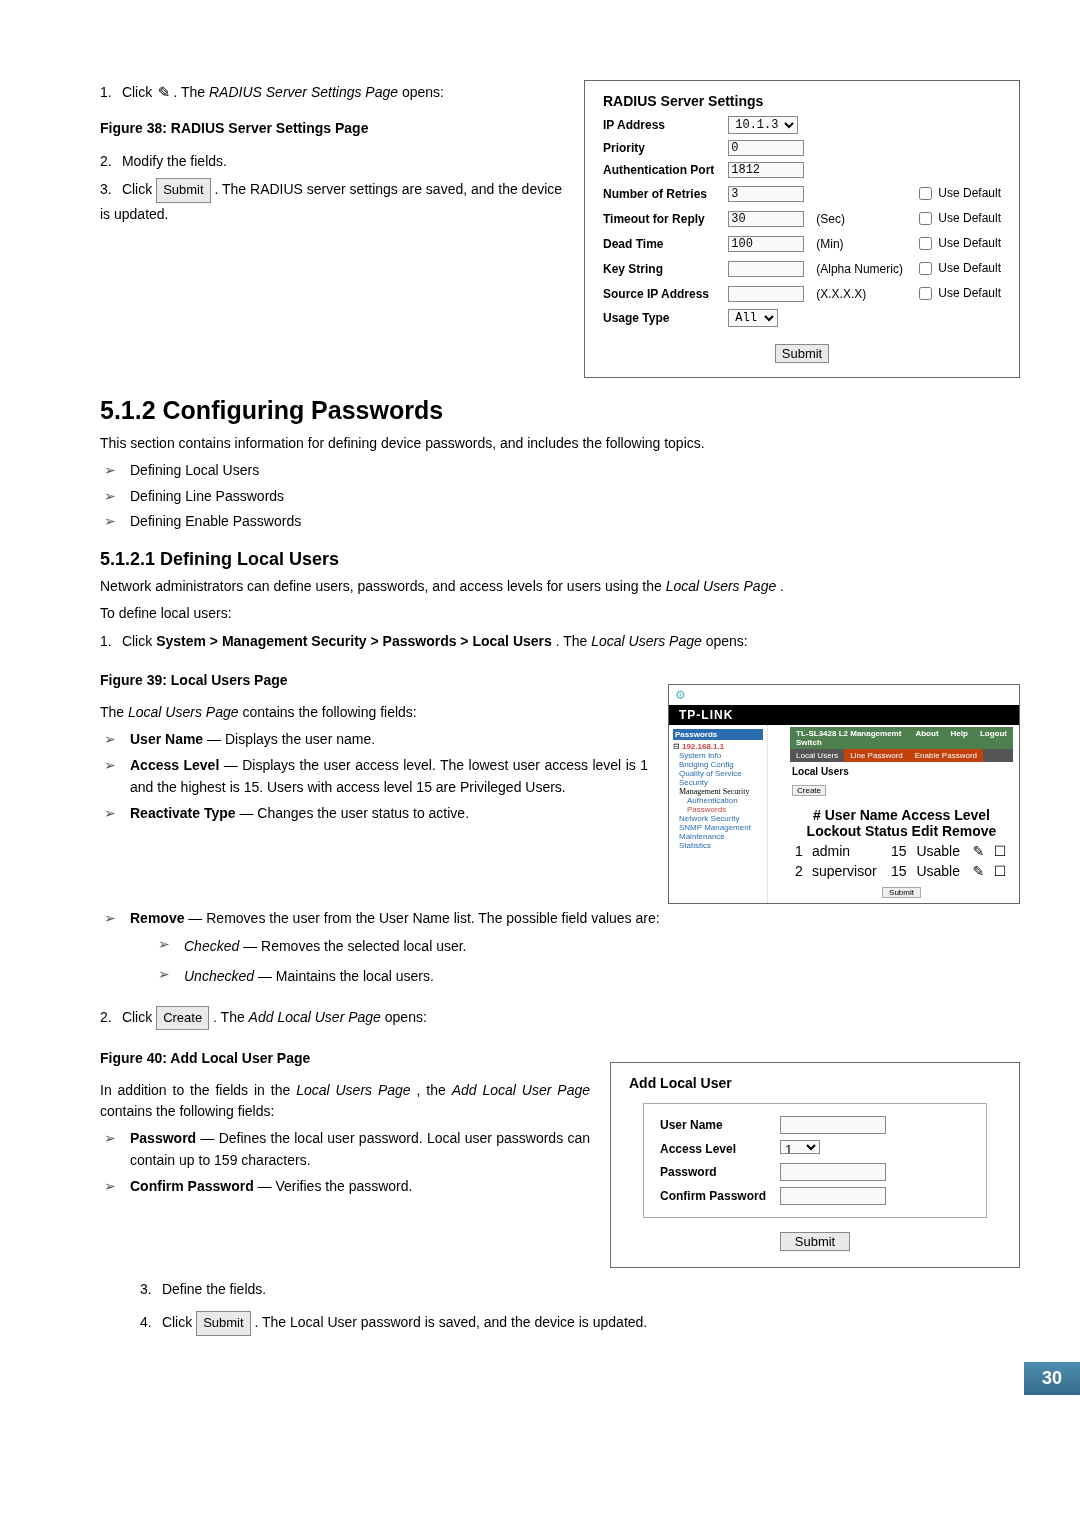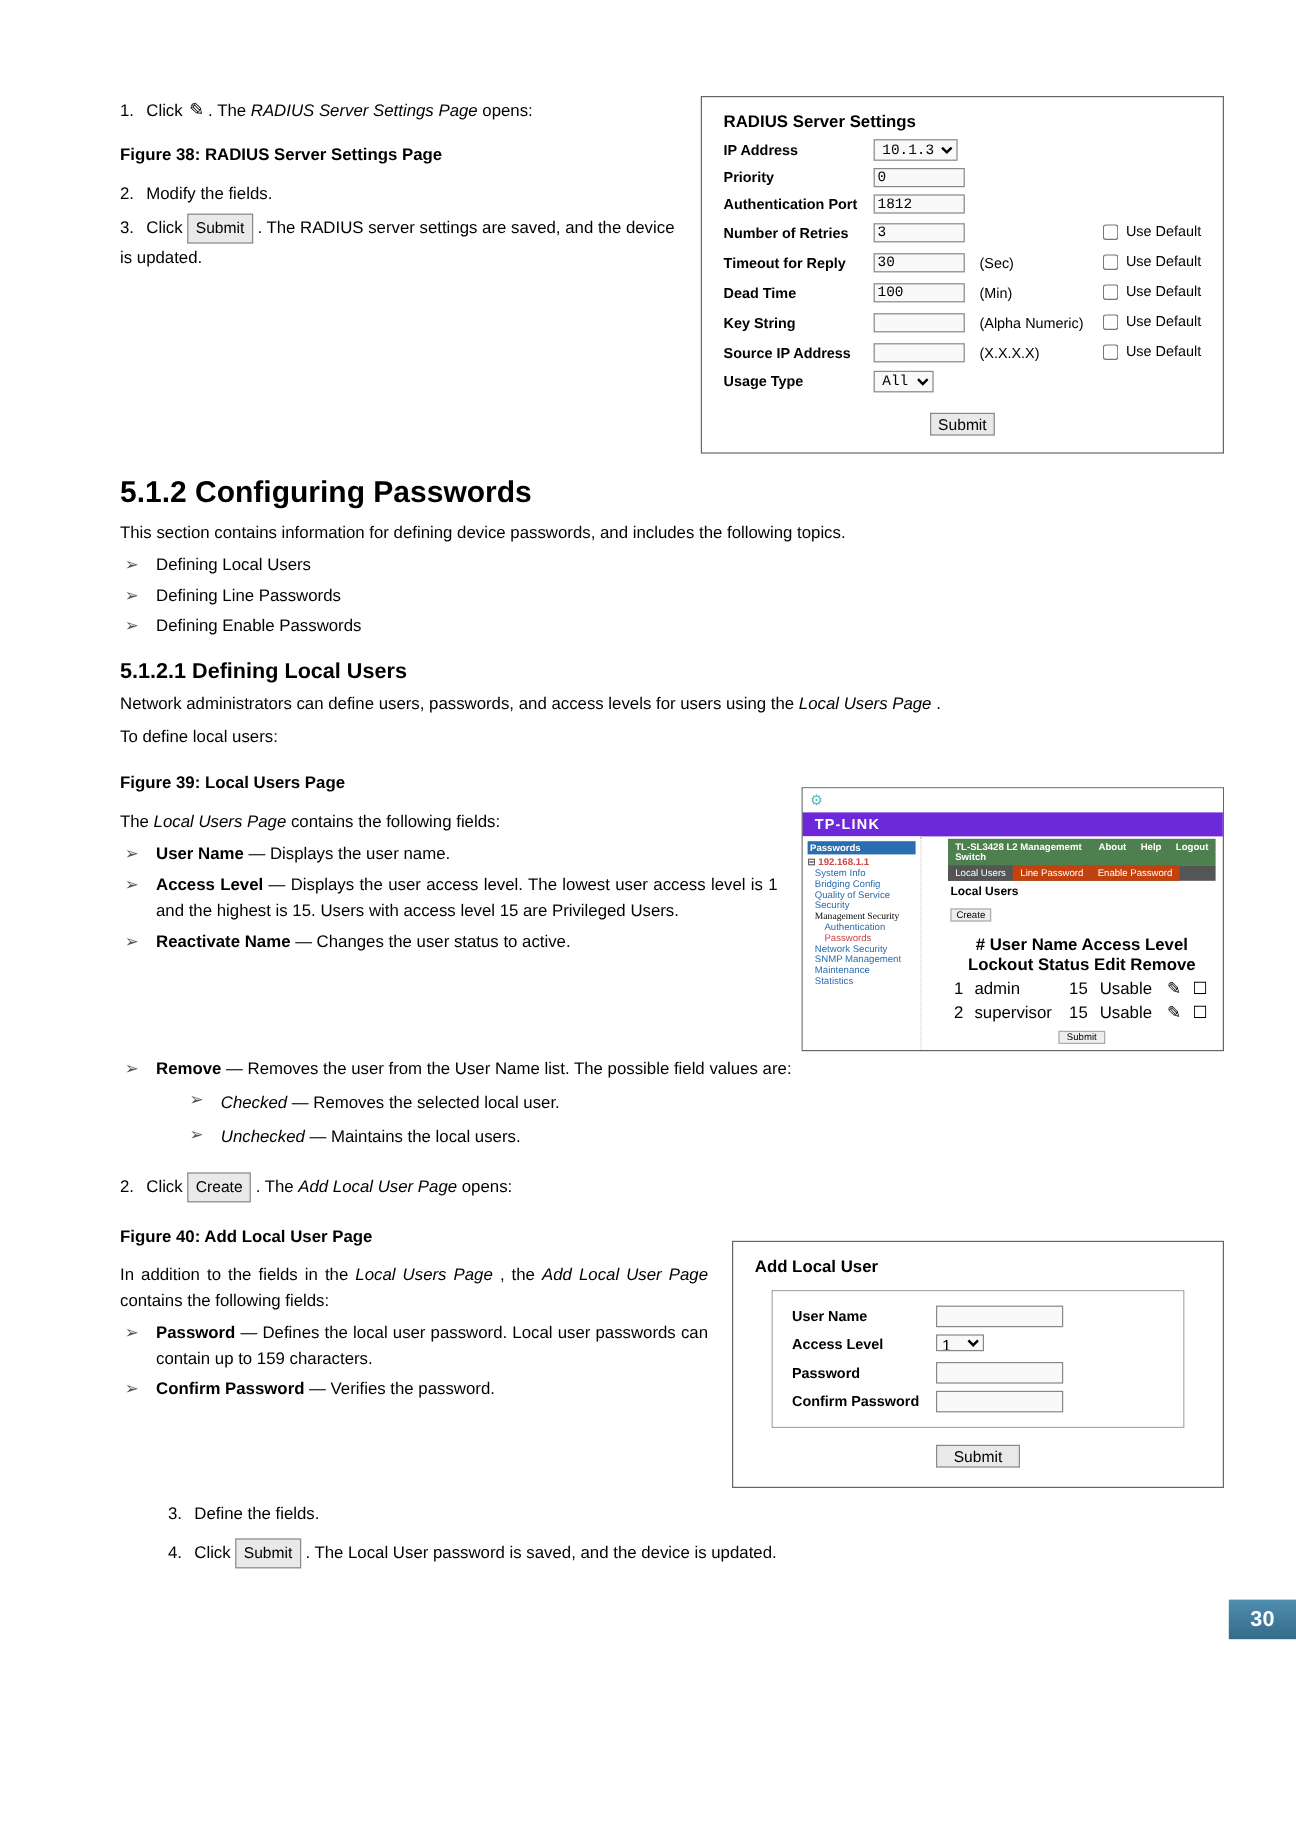--- a/index.html
+++ b/index.html
@@ -128,21 +128,21 @@
   }
   .lu-topbar {
     background: #fff;
     padding: 3px 6px;
     border-bottom: 0;
     display: flex;
     align-items: center;
   }
   .lu-topbar .gear { color:#5bb; font-size:12px; margin-right:4px;}
   .lu-logo {
-    background: #6d28d9;
+    background: #000000;
     color: #fff;
     font-weight: bold;
     font-family: Arial;
     letter-spacing: 1px;
     font-size: 12px;
     padding: 3px 10px;
   }
   .lu-row { display:flex;gap:16px; }
   .lu-side {
     width: 90px;
@@ -324,40 +324,50 @@
     <li>Defining Enable Passwords</li>
   </ul>
 
   <h3 class="section-sub">5.1.2.1   Defining Local Users</h3>
   <p class="paragraph">
     <span>Network administrators can define users, passwords, and access levels for users using the </span>
     <span class="italic">Local Users Page</span>
     <span>.</span>
   </p>
   <p class="paragraph">To define local users:</p>
+  <ol class="manual-steps">
+    <li>
+      <span class="step-num">1.</span>
+      <span>Click </span>
+      <span class="bold">System &gt; Management Security &gt; Passwords &gt; Local Users</span>
+      <span>. The </span>
+      <span class="italic">Local Users Page</span>
+      <span> opens:</span>
+    </li>
+  </ol>
 
   <div class="row">
     <div class="left-col">
       <div class="fig-caption">Figure 39: Local Users Page</div>
       <p class="paragraph">
         <span>The </span>
         <span class="italic">Local Users Page</span>
         <span> contains the following fields:</span>
       </p>
       <ul class="arrow-list">
         <li>
           <span class="bold">User Name</span>
           <span> — Displays the user name.</span>
         </li>
         <li style="text-align:justify;">
           <span class="bold">Access Level</span>
           <span> — Displays the user access level. The lowest user access level is 1 and the highest is 15. Users with access level 15 are Privileged Users.</span>
         </li>
         <li>
-          <span class="bold">Reactivate Name</span>
+          <span class="bold">Reactivate Type</span>
           <span> — Changes the user status to active.</span>
         </li>
       </ul>
     </div>
 
     <div class="right-col" style="padding-top:26px;">
       <div class="lu-thumb">
         <div class="lu-topbar">
             <span class="gear">⚙</span>
           </div>

